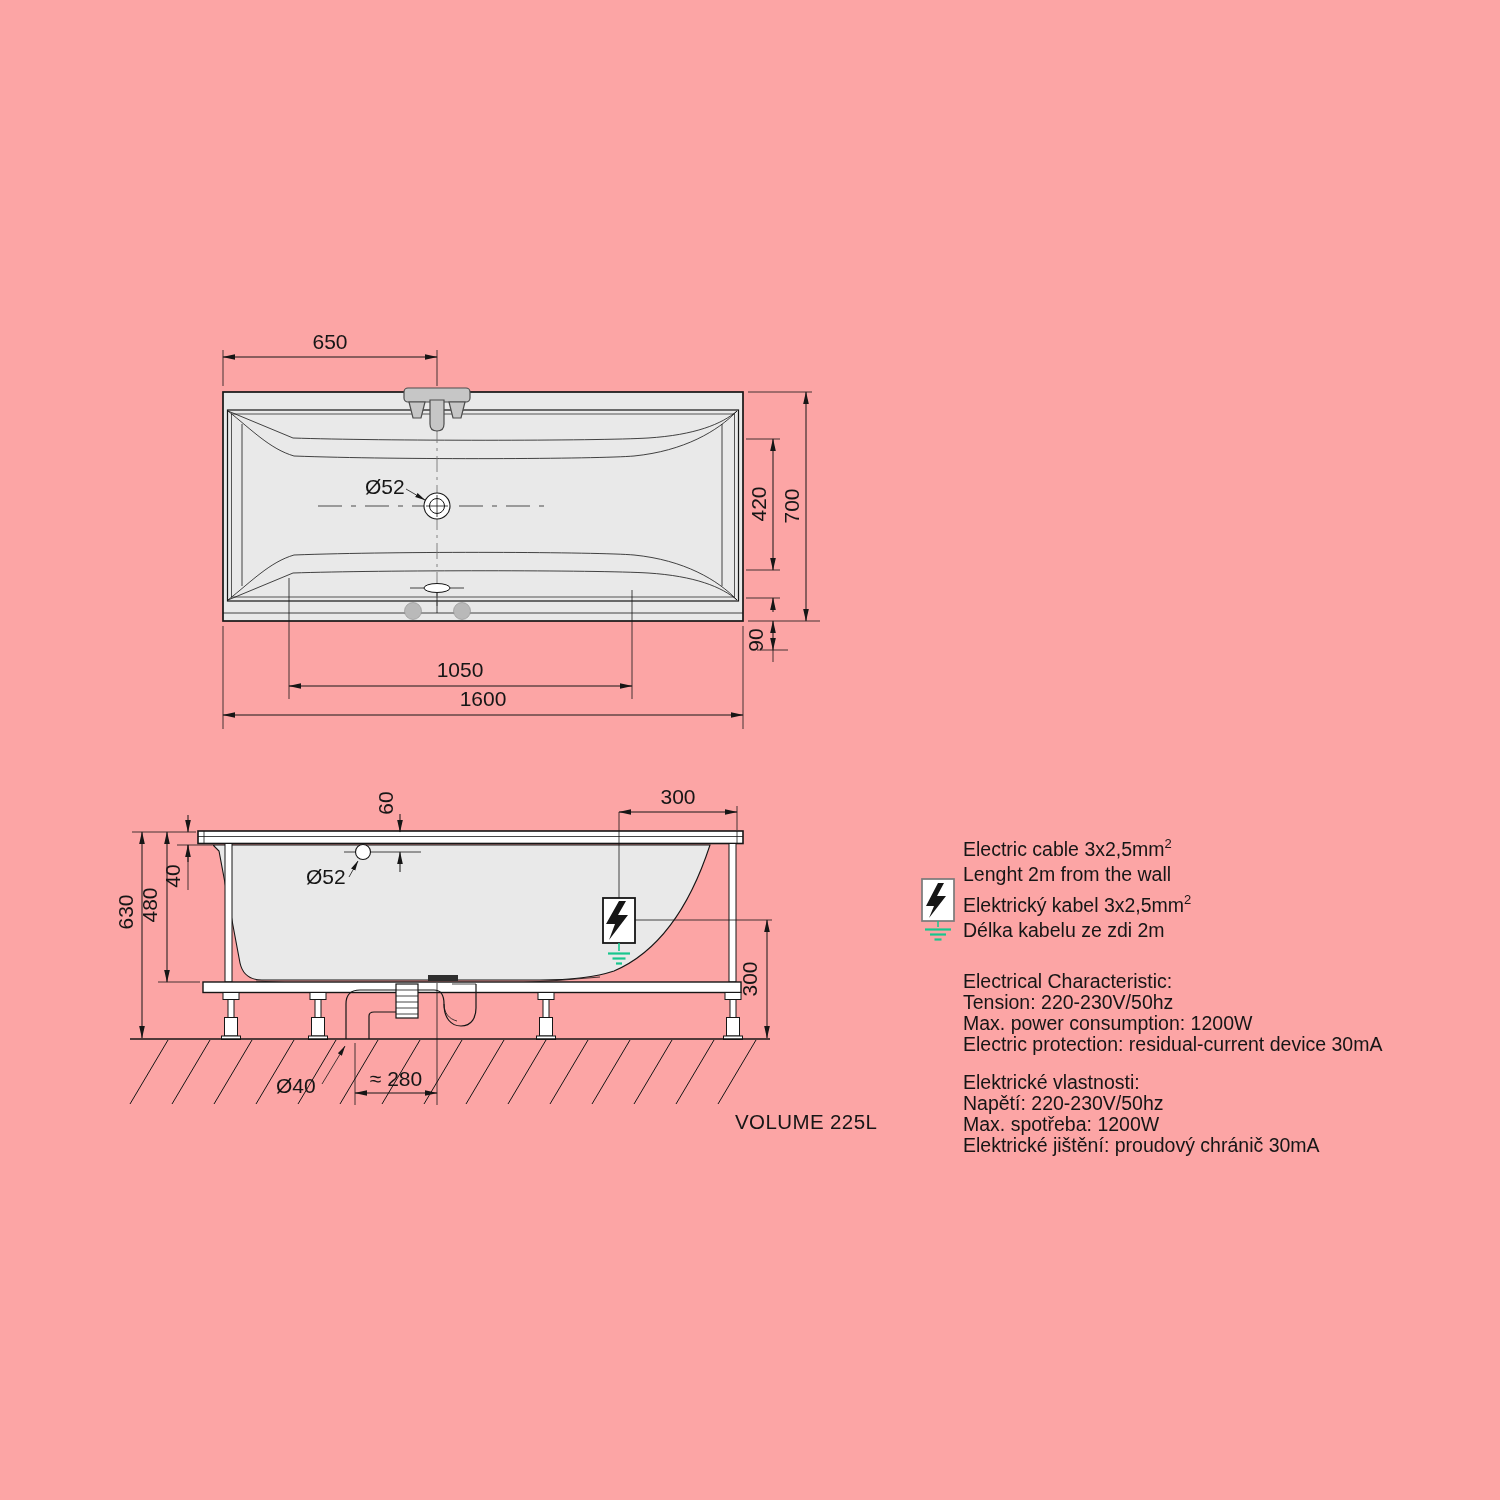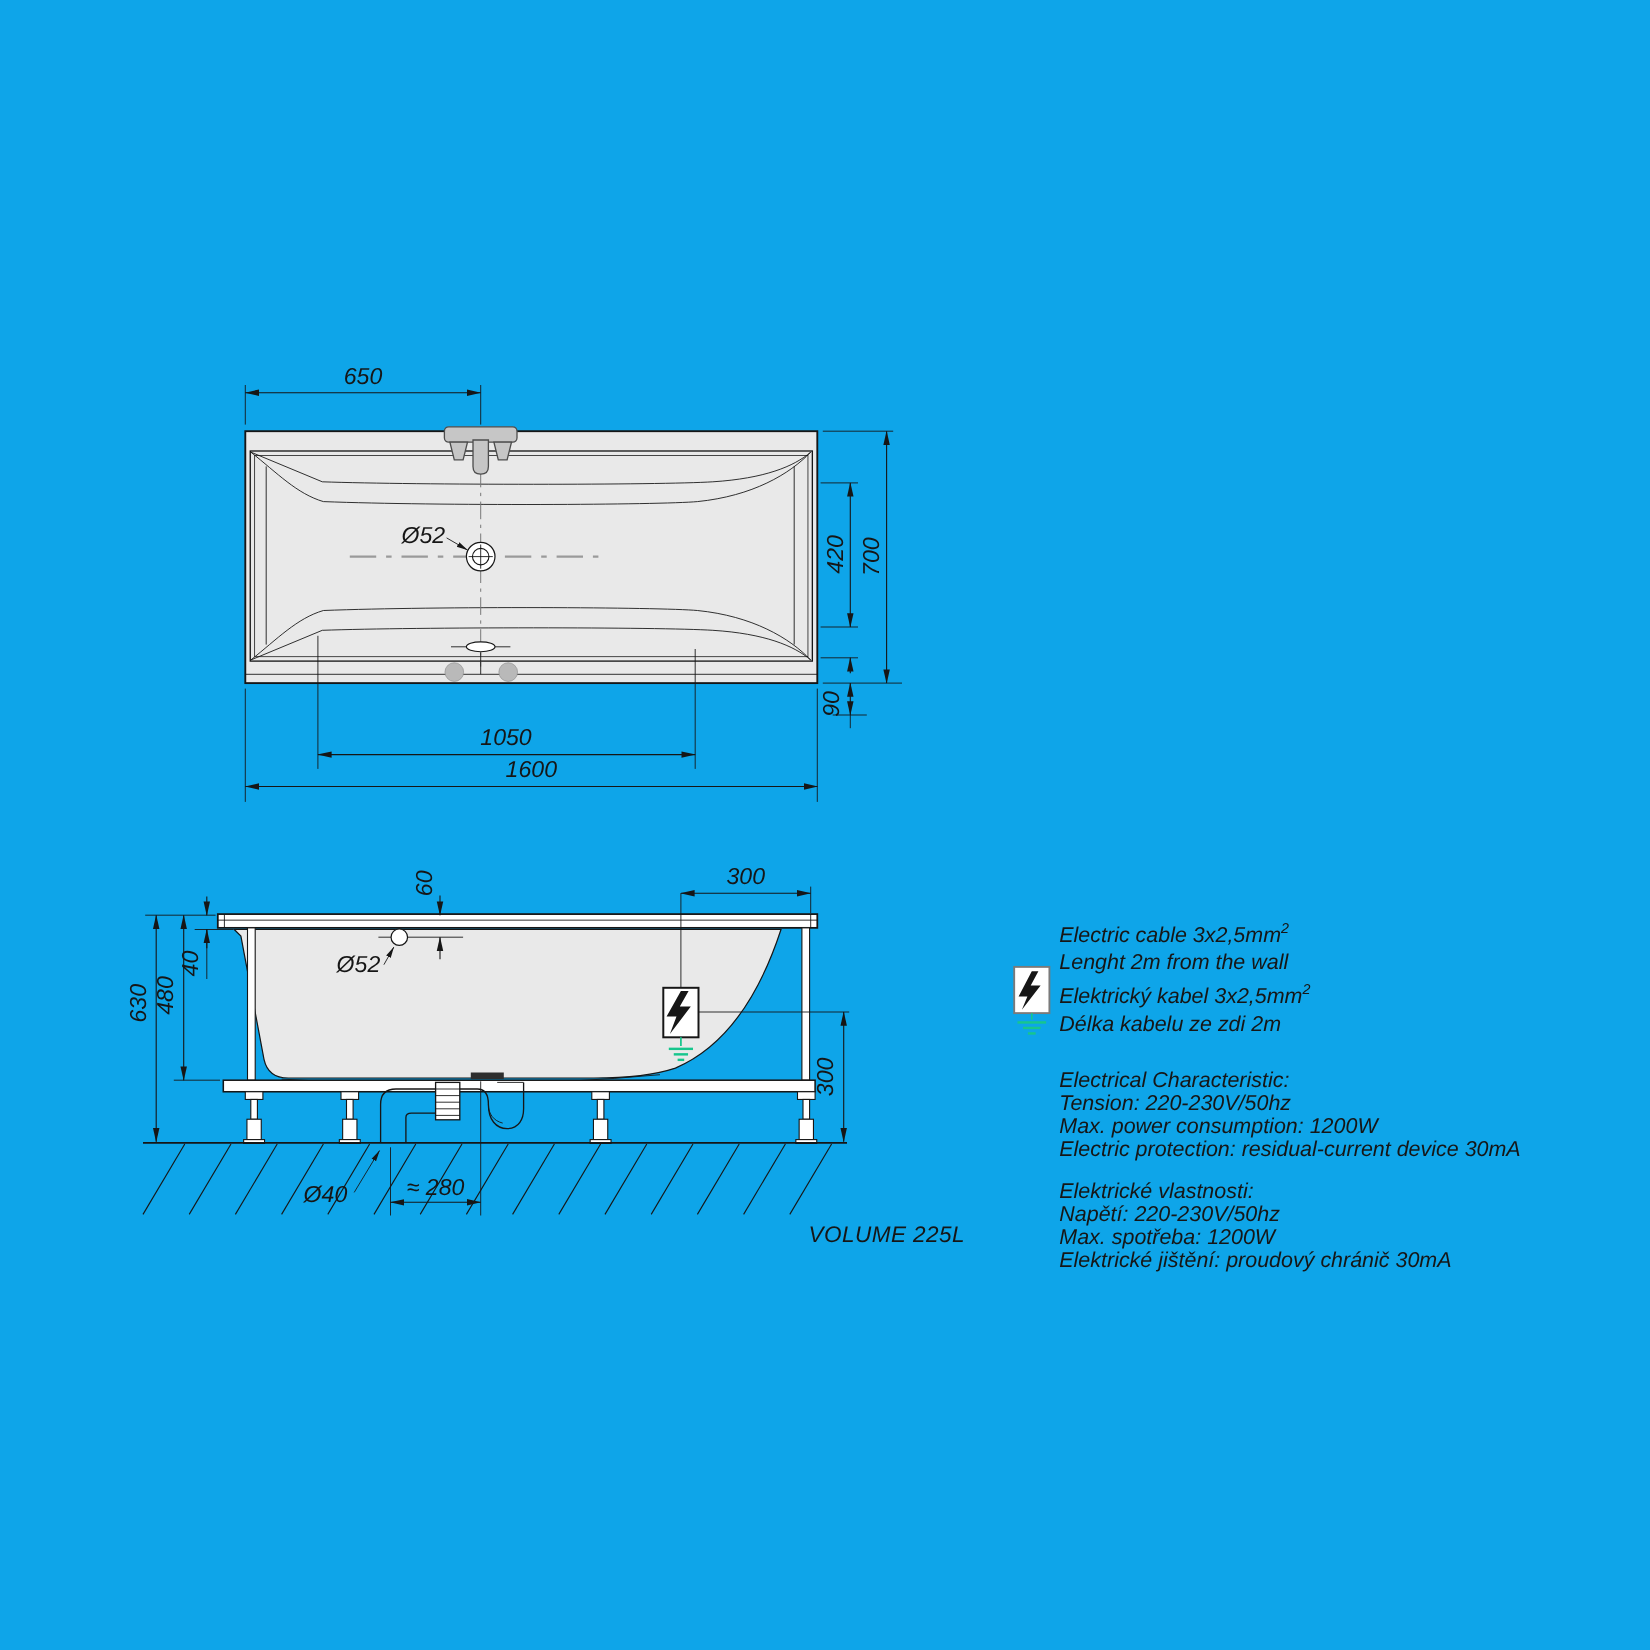--- a/index.html
+++ b/index.html
@@ -1,16 +1,16 @@
 <!DOCTYPE html>
 <html><head>
 <meta charset="utf-8">
 <style>
   html,body{margin:0;padding:0;background:#ffffff;}
-  .canvas{position:relative;width:1500px;height:1500px;background:#0ea5e9;overflow:hidden;font-style:italic;}
+  .canvas{position:relative;width:1500px;height:1500px;background:#fca5a5;overflow:hidden;}
   svg{position:absolute;left:0;top:0;}
   svg text{font-family:"Liberation Sans", sans-serif;fill:#161616;}
   .dimtxt{font-size:21px;}
   .lbl{font-size:19.5px;}
   .sup{font-size:13px;}
   .vol{font-size:20.5px;letter-spacing:.4px;}
   .thin{stroke:#161616;stroke-width:0.8;fill:none;}
   .med{stroke:#161616;stroke-width:1.2;fill:none;}
   .dim{stroke:#161616;stroke-width:1;fill:none;}
   .cl{stroke:#777;stroke-width:0.9;fill:none;stroke-dasharray:16 5 3 5;}

